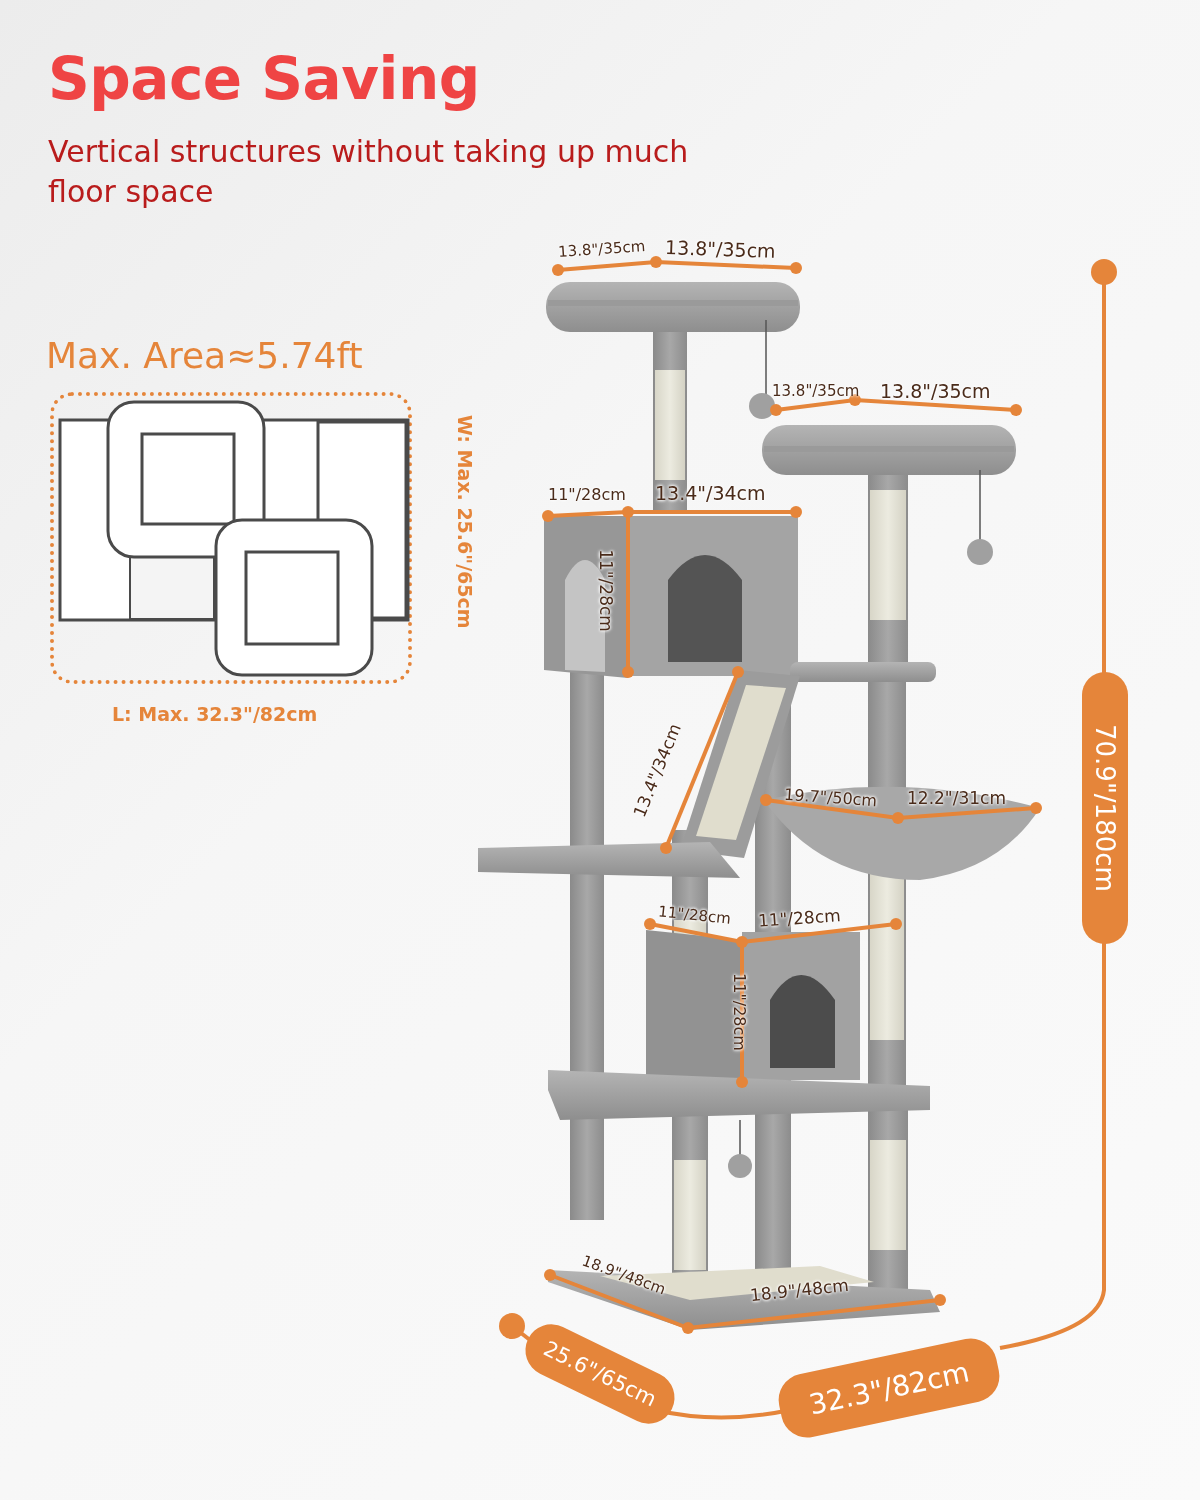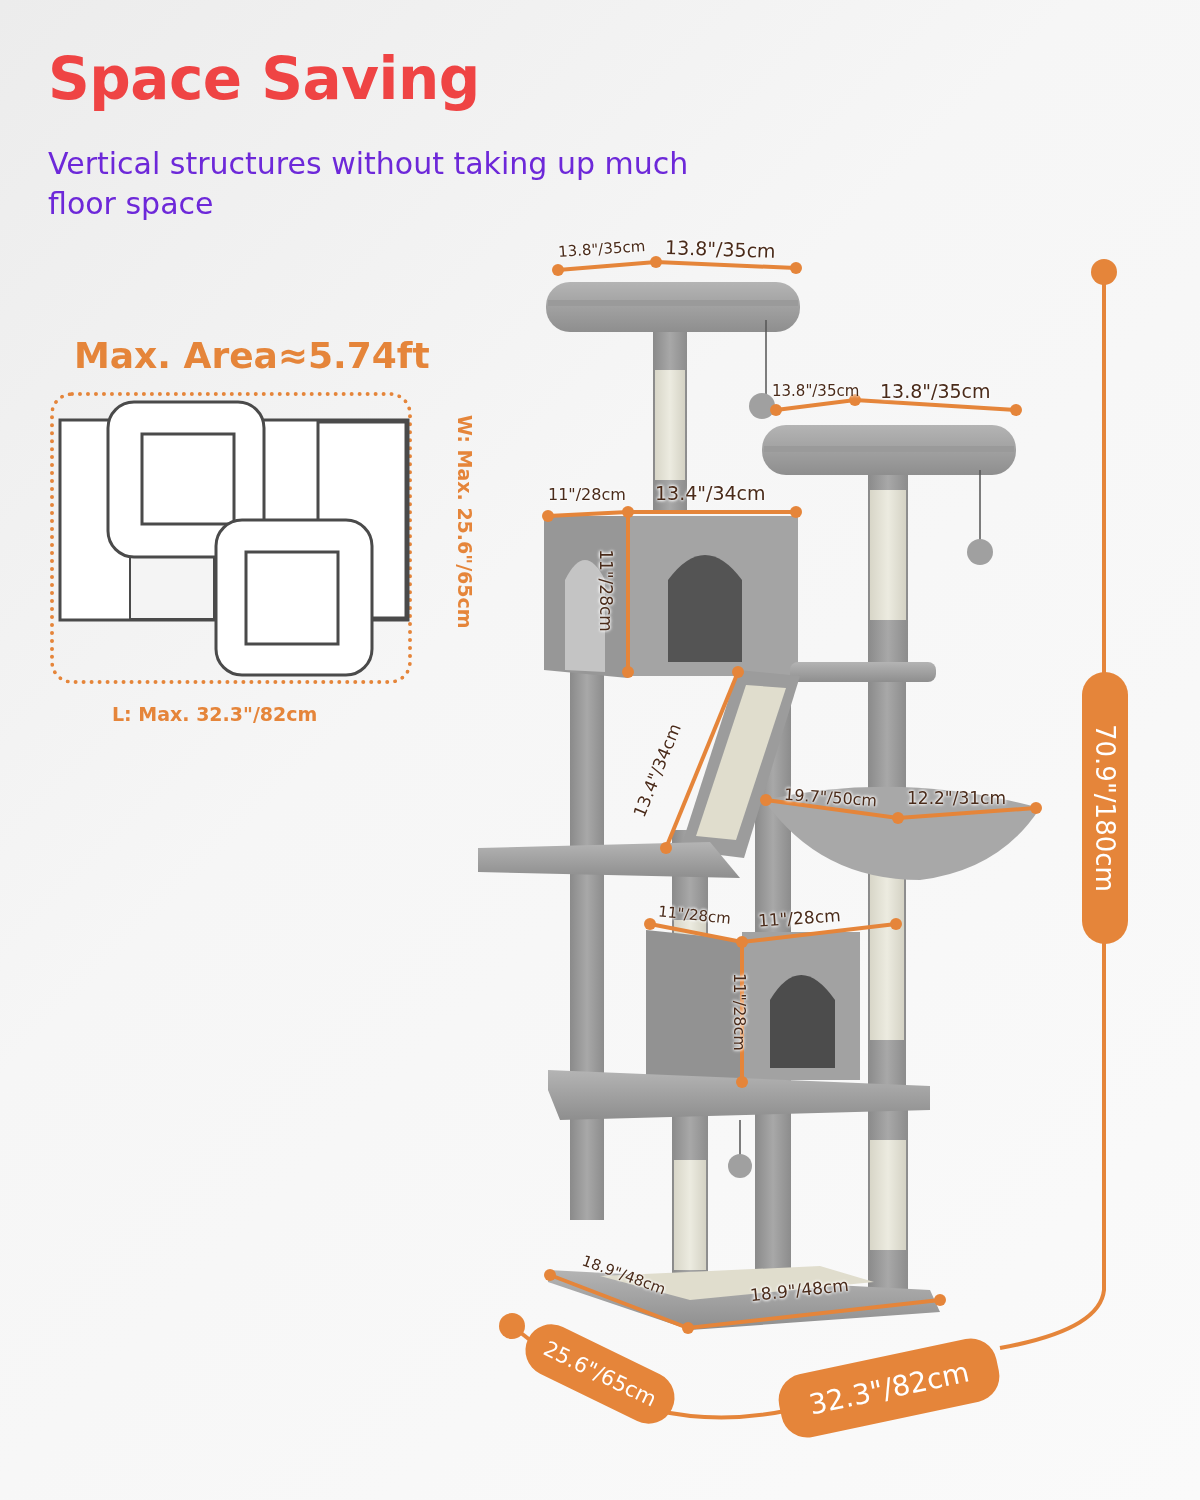--- a/index.html
+++ b/index.html
@@ -7,26 +7,26 @@
     width:1200px; height:1500px; position:relative; overflow:hidden;
     background: linear-gradient(135deg, #ececec 0%, #f6f6f6 40%, #fafafa 100%);
     font-family: "DejaVu Sans", sans-serif;
   }
   .title {
     position:absolute; left:48px; top:50px;
     font-family:"DejaVu Sans", sans-serif; font-weight:bold;
     font-size:58px; color:#ef4444; letter-spacing:-0.5px; line-height:1;
   }
   .subtitle {
-    position:absolute; left:48px; top:144px; width:660px;
-    font-family:"DejaVu Sans", sans-serif; font-size:30px; color:#6d28d9; line-height:40px;
+    position:absolute; left:48px; top:132px; width:660px;
+    font-family:"DejaVu Sans", sans-serif; font-size:30px; color:#b91c1c; line-height:40px;
   }
   .area-title {
     position:absolute; left:46px; top:338px;
-    font-weight:bold; font-size:36px; color:#e5853a; line-height:1;margin-left:28px;
+    font-weight:normal; font-size:36px; color:#e5853a; line-height:1;
   }
   .area-box {
     position:absolute; left:50px; top:392px; width:362px; height:292px;
     border:4px dotted #e5853a; border-radius:22px; box-sizing:border-box;
   }
   .area-w {
     position:absolute; left:436px; top:415px; width:40px; height:260px;
     writing-mode:vertical-rl; font-weight:bold; font-size:19px; color:#e5853a;
   }
   .area-l {

